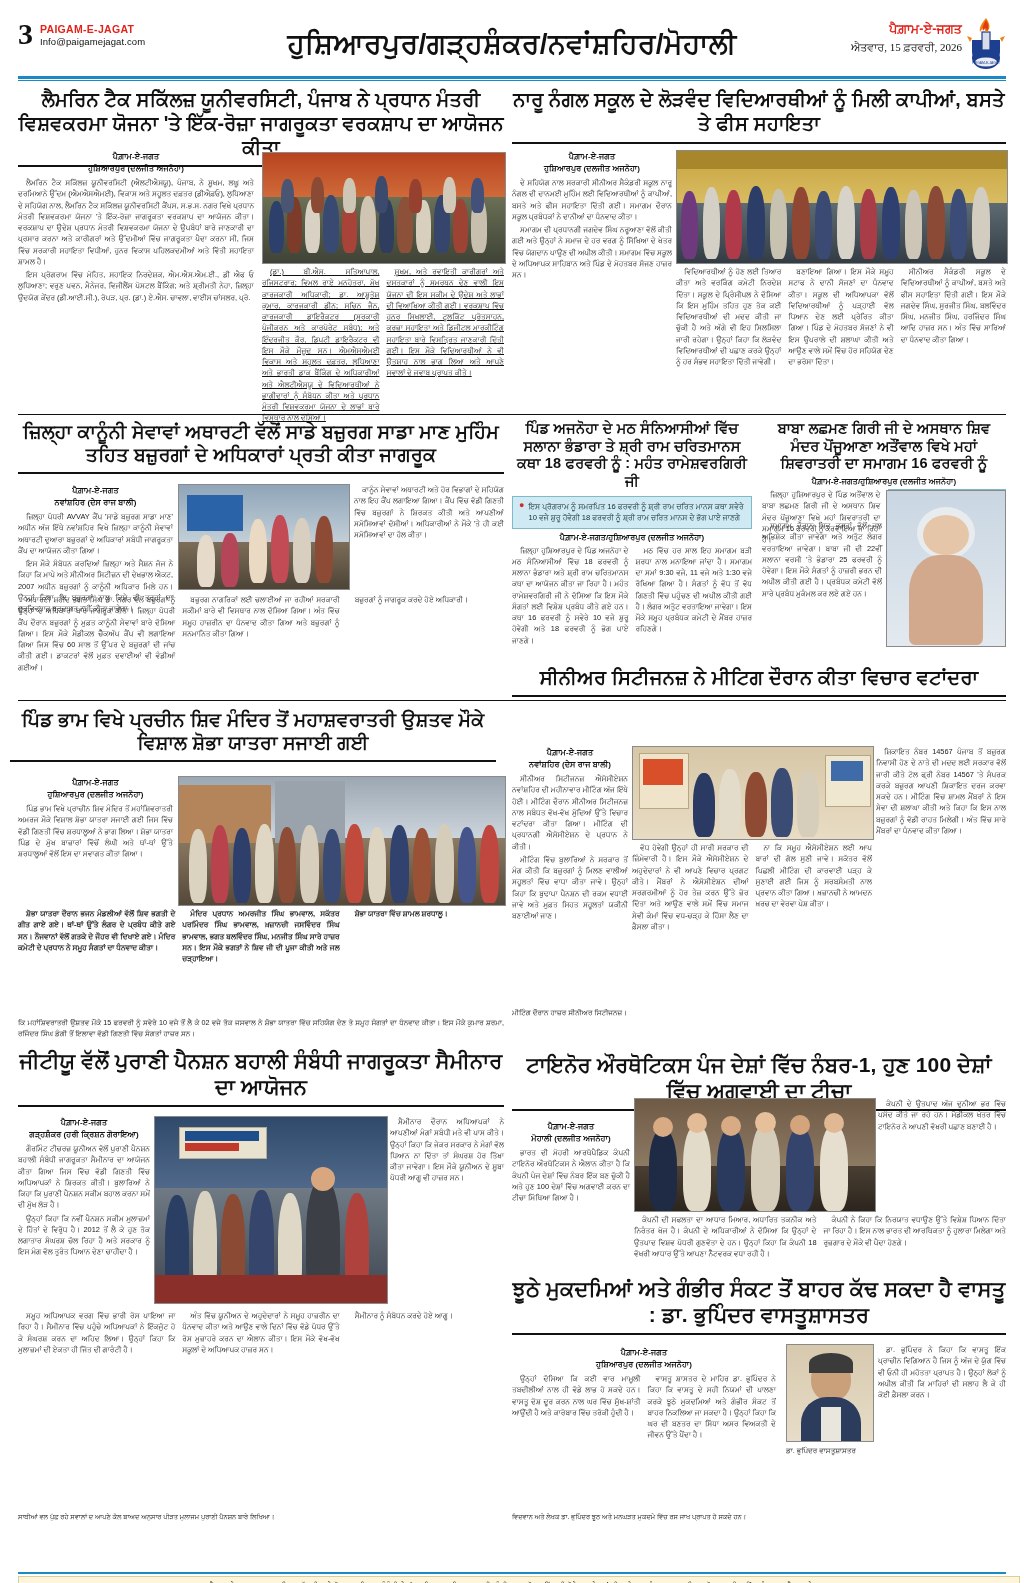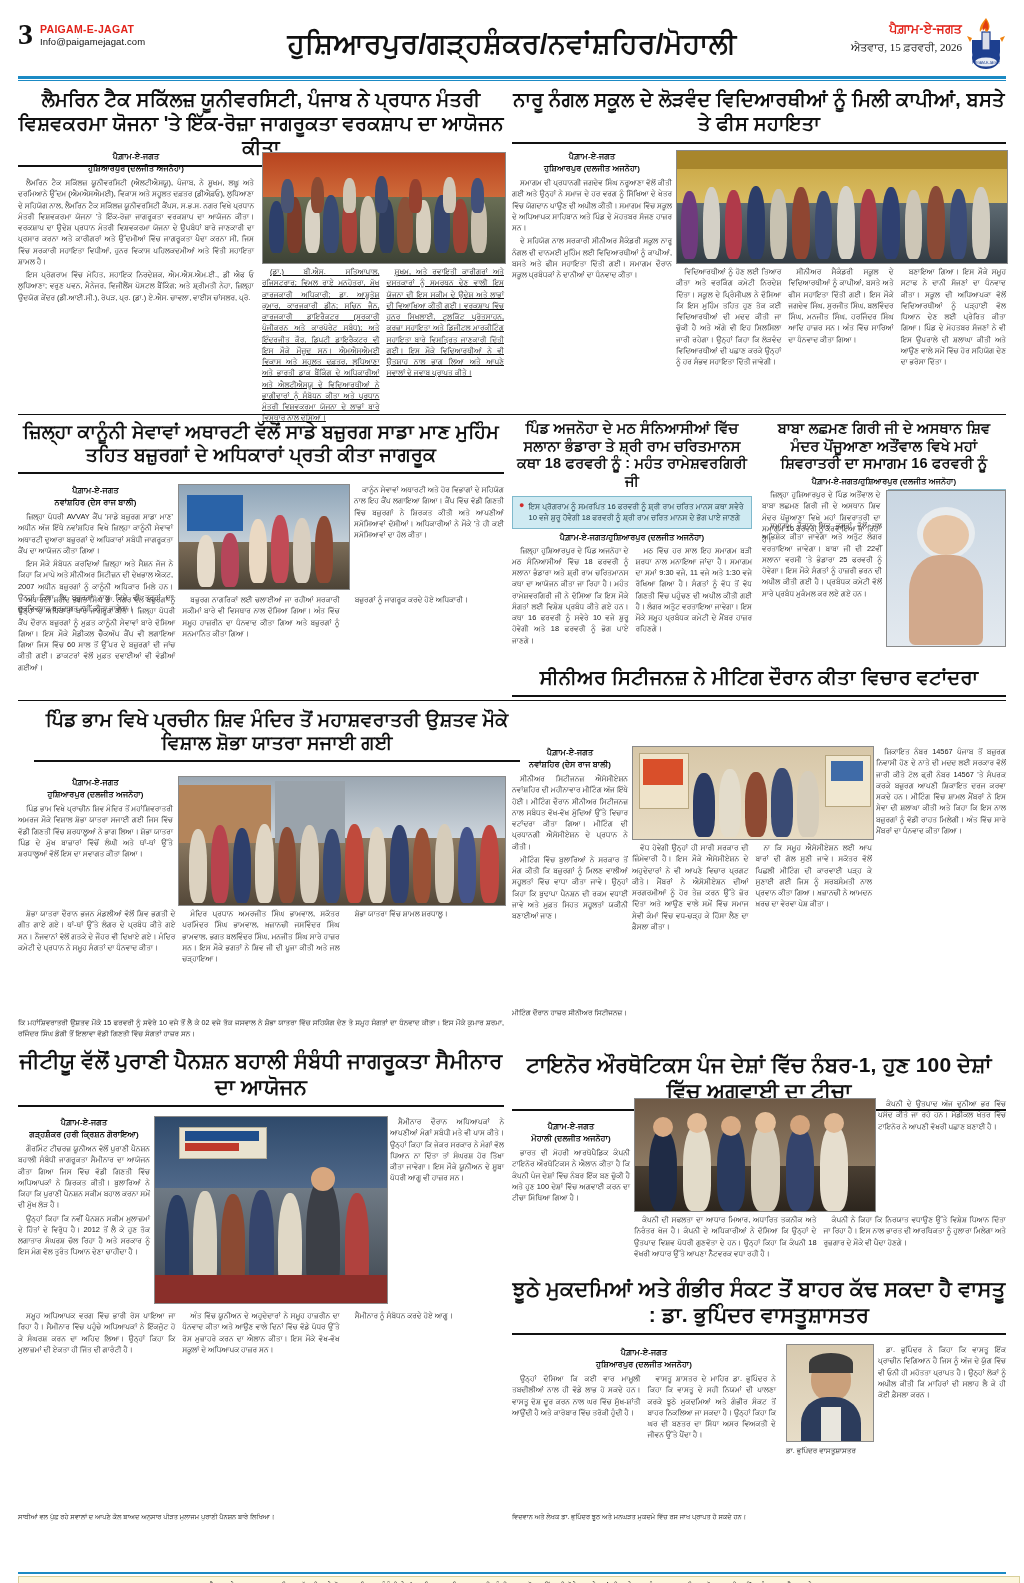--- a/index.html
+++ b/index.html
@@ -141,22 +141,22 @@
 
   <div class="sec" style="left:512px;top:88px;width:494px;">
     <div class="hl" style="font-size:19.5px;">ਨਾਰੂ ਨੰਗਲ ਸਕੂਲ ਦੇ ਲੋੜਵੰਦ ਵਿਦਿਆਰਥੀਆਂ ਨੂੰ ਮਿਲੀ ਕਾਪੀਆਂ, ਬਸਤੇ ਤੇ ਫੀਸ ਸਹਾਇਤਾ</div>
     <div class="hr-med" style="margin-top:6px;"></div>
   </div>
 
   <div class="sec" style="left:512px;top:152px;width:160px;">
     <div class="byline">ਪੈਗ਼ਾਮ-ਏ-ਜਗਤ</div>
     <div class="byline" style="margin-bottom:3px;">ਹੁਸ਼ਿਆਰਪੁਰ (ਦਲਜੀਤ ਅਜਨੋਹਾ)</div>
     <div class="body-col">
+      <p>ਦੇ ਸਹਿਯੋਗ ਨਾਲ ਸਰਕਾਰੀ ਸੀਨੀਅਰ ਸੈਕੰਡਰੀ ਸਕੂਲ ਨਾਰੂ ਨੰਗਲ ਦੀ ਦਾਨਮਈ ਮੁਹਿੰਮ ਲਈ ਵਿਦਿਆਰਥੀਆਂ ਨੂੰ ਕਾਪੀਆਂ, ਬਸਤੇ ਅਤੇ ਫੀਸ ਸਹਾਇਤਾ ਦਿੱਤੀ ਗਈ। ਸਮਾਗਮ ਦੌਰਾਨ ਸਕੂਲ ਪ੍ਰਬੰਧਕਾਂ ਨੇ ਦਾਨੀਆਂ ਦਾ ਧੰਨਵਾਦ ਕੀਤਾ।</p>
       <p>ਸਮਾਗਮ ਦੀ ਪ੍ਰਧਾਨਗੀ ਜਗਦੇਵ ਸਿੰਘ ਨਰੂਆਣਾ ਵੱਲੋਂ ਕੀਤੀ ਗਈ ਅਤੇ ਉਨ੍ਹਾਂ ਨੇ ਸਮਾਜ ਦੇ ਹਰ ਵਰਗ ਨੂੰ ਸਿੱਖਿਆ ਦੇ ਖੇਤਰ ਵਿੱਚ ਯੋਗਦਾਨ ਪਾਉਣ ਦੀ ਅਪੀਲ ਕੀਤੀ। ਸਮਾਗਮ ਵਿੱਚ ਸਕੂਲ ਦੇ ਅਧਿਆਪਕ ਸਾਹਿਬਾਨ ਅਤੇ ਪਿੰਡ ਦੇ ਮੋਹਤਬਰ ਸੱਜਣ ਹਾਜ਼ਰ ਸਨ।</p>
-      <p>ਦੇ ਸਹਿਯੋਗ ਨਾਲ ਸਰਕਾਰੀ ਸੀਨੀਅਰ ਸੈਕੰਡਰੀ ਸਕੂਲ ਨਾਰੂ ਨੰਗਲ ਦੀ ਦਾਨਮਈ ਮੁਹਿੰਮ ਲਈ ਵਿਦਿਆਰਥੀਆਂ ਨੂੰ ਕਾਪੀਆਂ, ਬਸਤੇ ਅਤੇ ਫੀਸ ਸਹਾਇਤਾ ਦਿੱਤੀ ਗਈ। ਸਮਾਗਮ ਦੌਰਾਨ ਸਕੂਲ ਪ੍ਰਬੰਧਕਾਂ ਨੇ ਦਾਨੀਆਂ ਦਾ ਧੰਨਵਾਦ ਕੀਤਾ।</p>
     </div>
   </div>
 
   <div class="photo" style="position:absolute;left:676px;top:150px;width:330px;height:112px;">
     <div class="sky" style="background:linear-gradient(#c7a23e,#d9bd63);height:46%;"></div>
     <div class="grd" style="background:linear-gradient(#5e6b73,#333c44);height:54%;"></div>
     <div class="pp" style="left:4px;top:40px;width:17px;height:68px;background:#6f3a7d;"></div>
     <div class="pp" style="left:26px;top:36px;width:17px;height:72px;background:#d4d0c6;"></div>
     <div class="pp" style="left:48px;top:39px;width:17px;height:69px;background:#b03a4a;"></div>
     <div class="pp" style="left:70px;top:35px;width:18px;height:73px;background:#2c3d68;"></div>
@@ -172,24 +172,24 @@
     <div class="pp" style="left:295px;top:36px;width:18px;height:72px;background:#d2cdc0;"></div>
     <div style="position:absolute;left:0;top:0;width:100%;height:18px;background:#a8862c;"></div>
   </div>
 
   <div class="sec" style="left:676px;top:266px;width:330px;">
     <div class="cols3">
       <div style="flex:1;" class="body-col">
           <p>ਵਿਦਿਆਰਥੀਆਂ ਨੂੰ ਹੋਣ ਲਈ ਤਿਆਰ ਕੀਤਾ ਅਤੇ ਵਰਕਿੰਗ ਕਮੇਟੀ ਨਿਰਦੇਸ਼ ਦਿੱਤਾ। ਸਕੂਲ ਦੇ ਪ੍ਰਿੰਸੀਪਲ ਨੇ ਦੱਸਿਆ ਕਿ ਇਸ ਮੁਹਿੰਮ ਤਹਿਤ ਹੁਣ ਤੱਕ ਕਈ ਵਿਦਿਆਰਥੀਆਂ ਦੀ ਮਦਦ ਕੀਤੀ ਜਾ ਚੁੱਕੀ ਹੈ ਅਤੇ ਅੱਗੇ ਵੀ ਇਹ ਸਿਲਸਿਲਾ ਜਾਰੀ ਰਹੇਗਾ। ਉਨ੍ਹਾਂ ਕਿਹਾ ਕਿ ਲੋੜਵੰਦ ਵਿਦਿਆਰਥੀਆਂ ਦੀ ਪਛਾਣ ਕਰਕੇ ਉਨ੍ਹਾਂ ਨੂੰ ਹਰ ਸੰਭਵ ਸਹਾਇਤਾ ਦਿੱਤੀ ਜਾਵੇਗੀ।</p>
         </div>
       <div style="flex:1;" class="body-col">
+          <p>ਬਣਾਇਆ ਗਿਆ। ਇਸ ਮੌਕੇ ਸਮੂਹ ਸਟਾਫ ਨੇ ਦਾਨੀ ਸੱਜਣਾਂ ਦਾ ਧੰਨਵਾਦ ਕੀਤਾ। ਸਕੂਲ ਦੀ ਅਧਿਆਪਕਾ ਵੱਲੋਂ ਵਿਦਿਆਰਥੀਆਂ ਨੂੰ ਪੜ੍ਹਾਈ ਵੱਲ ਧਿਆਨ ਦੇਣ ਲਈ ਪ੍ਰੇਰਿਤ ਕੀਤਾ ਗਿਆ। ਪਿੰਡ ਦੇ ਮੋਹਤਬਰ ਸੱਜਣਾਂ ਨੇ ਵੀ ਇਸ ਉਪਰਾਲੇ ਦੀ ਸ਼ਲਾਘਾ ਕੀਤੀ ਅਤੇ ਆਉਣ ਵਾਲੇ ਸਮੇਂ ਵਿੱਚ ਹੋਰ ਸਹਿਯੋਗ ਦੇਣ ਦਾ ਭਰੋਸਾ ਦਿੱਤਾ।</p>
+        </div>
+      <div style="flex:1;" class="body-col">
           <p>ਸੀਨੀਅਰ ਸੈਕੰਡਰੀ ਸਕੂਲ ਦੇ ਵਿਦਿਆਰਥੀਆਂ ਨੂੰ ਕਾਪੀਆਂ, ਬਸਤੇ ਅਤੇ ਫੀਸ ਸਹਾਇਤਾ ਦਿੱਤੀ ਗਈ। ਇਸ ਮੌਕੇ ਜਗਦੇਵ ਸਿੰਘ, ਸੁਰਜੀਤ ਸਿੰਘ, ਬਲਵਿੰਦਰ ਸਿੰਘ, ਮਨਜੀਤ ਸਿੰਘ, ਹਰਜਿੰਦਰ ਸਿੰਘ ਆਦਿ ਹਾਜ਼ਰ ਸਨ। ਅੰਤ ਵਿੱਚ ਸਾਰਿਆਂ ਦਾ ਧੰਨਵਾਦ ਕੀਤਾ ਗਿਆ।</p>
-        </div>
-      <div style="flex:1;" class="body-col">
-          <p>ਬਣਾਇਆ ਗਿਆ। ਇਸ ਮੌਕੇ ਸਮੂਹ ਸਟਾਫ ਨੇ ਦਾਨੀ ਸੱਜਣਾਂ ਦਾ ਧੰਨਵਾਦ ਕੀਤਾ। ਸਕੂਲ ਦੀ ਅਧਿਆਪਕਾ ਵੱਲੋਂ ਵਿਦਿਆਰਥੀਆਂ ਨੂੰ ਪੜ੍ਹਾਈ ਵੱਲ ਧਿਆਨ ਦੇਣ ਲਈ ਪ੍ਰੇਰਿਤ ਕੀਤਾ ਗਿਆ। ਪਿੰਡ ਦੇ ਮੋਹਤਬਰ ਸੱਜਣਾਂ ਨੇ ਵੀ ਇਸ ਉਪਰਾਲੇ ਦੀ ਸ਼ਲਾਘਾ ਕੀਤੀ ਅਤੇ ਆਉਣ ਵਾਲੇ ਸਮੇਂ ਵਿੱਚ ਹੋਰ ਸਹਿਯੋਗ ਦੇਣ ਦਾ ਭਰੋਸਾ ਦਿੱਤਾ।</p>
         </div>
     </div>
   </div>
 
   <div class="divider-full" style="top:414px;"></div>
 
   <div class="sec" style="left:18px;top:420px;width:486px;">
     <div class="hl" style="font-size:19px;">ਜ਼ਿਲ੍ਹਾ ਕਾਨੂੰਨੀ ਸੇਵਾਵਾਂ ਅਥਾਰਟੀ ਵੱਲੋਂ ਸਾਡੇ ਬਜ਼ੁਰਗ ਸਾਡਾ ਮਾਣ ਮੁਹਿੰਮ ਤਹਿਤ ਬਜ਼ੁਰਗਾਂ ਦੇ ਅਧਿਕਾਰਾਂ ਪ੍ਰਤੀ ਕੀਤਾ ਜਾਗਰੂਕ</div>
     <div class="hr-med" style="margin-top:6px;"></div>
   </div>
@@ -280,21 +280,21 @@
   </div>
 
   <div class="sec" style="left:762px;top:520px;width:120px;">
     <div class="body-col">
         <p>ਸਮਾਗਮ ਦੌਰਾਨ ਸ਼ਿਵ ਭਗਤਾਂ ਵੱਲੋਂ ਜਲ ਅਭਿਸ਼ੇਕ ਕੀਤਾ ਜਾਵੇਗਾ ਅਤੇ ਅਤੁੱਟ ਲੰਗਰ ਵਰਤਾਇਆ ਜਾਵੇਗਾ। ਬਾਬਾ ਜੀ ਦੀ 22ਵੀਂ ਸਲਾਨਾ ਵਰਸੀ 'ਤੇ ਭੰਡਾਰਾ 25 ਫਰਵਰੀ ਨੂੰ ਹੋਵੇਗਾ। ਇਸ ਮੌਕੇ ਸੰਗਤਾਂ ਨੂੰ ਹਾਜ਼ਰੀ ਭਰਨ ਦੀ ਅਪੀਲ ਕੀਤੀ ਗਈ ਹੈ। ਪ੍ਰਬੰਧਕ ਕਮੇਟੀ ਵੱਲੋਂ ਸਾਰੇ ਪ੍ਰਬੰਧ ਮੁਕੰਮਲ ਕਰ ਲਏ ਗਏ ਹਨ।</p>
       </div>
   </div>
 
   <div class="divider-full" style="top:700px;"></div>
 
-  <div class="sec" style="left:34px;top:708px;width:486px;">
+  <div class="sec" style="left:10px;top:708px;width:486px;">
     <div class="hl" style="font-size:19px;">ਪਿੰਡ ਭਾਮ ਵਿਖੇ ਪ੍ਰਚੀਨ ਸ਼ਿਵ ਮੰਦਿਰ ਤੋਂ ਮਹਾਸ਼ਵਰਾਤਰੀ ਉਸ਼ਤਵ ਮੌਕੇ ਵਿਸ਼ਾਲ ਸ਼ੋਭਾ ਯਾਤਰਾ ਸਜਾਈ ਗਈ</div>
     <div class="hr-med" style="margin-top:6px;"></div>
   </div>
 
   <div class="sec" style="left:18px;top:778px;width:155px;">
     <div class="byline">ਪੈਗ਼ਾਮ-ਏ-ਜਗਤ</div>
     <div class="byline" style="margin-bottom:3px;">ਹੁਸ਼ਿਆਰਪੁਰ (ਦਲਜੀਤ ਅਜਨੋਹਾ)</div>
     <div class="body-col">
         <p>ਪਿੰਡ ਭਾਮ ਵਿਖੇ ਪ੍ਰਾਚੀਨ ਸ਼ਿਵ ਮੰਦਿਰ ਤੋਂ ਮਹਾਂਸ਼ਿਵਰਾਤਰੀ ਅਮਰਜ ਮੌਕੇ ਵਿਸ਼ਾਲ ਸ਼ੋਭਾ ਯਾਤਰਾ ਸਜਾਈ ਗਈ ਜਿਸ ਵਿੱਚ ਵੱਡੀ ਗਿਣਤੀ ਵਿੱਚ ਸ਼ਰਧਾਲੂਆਂ ਨੇ ਭਾਗ ਲਿਆ। ਸ਼ੋਭਾ ਯਾਤਰਾ ਪਿੰਡ ਦੇ ਮੁੱਖ ਬਾਜ਼ਾਰਾਂ ਵਿੱਚੋਂ ਲੰਘੀ ਅਤੇ ਥਾਂ-ਥਾਂ ਉੱਤੇ ਸ਼ਰਧਾਲੂਆਂ ਵੱਲੋਂ ਇਸ ਦਾ ਸਵਾਗਤ ਕੀਤਾ ਗਿਆ।</p>
       </div>
@@ -314,21 +314,21 @@
     <div class="pp" style="left:144px;top:52px;width:18px;height:74px;background:#394a74;"></div>
     <div class="pp" style="left:166px;top:47px;width:19px;height:79px;background:#c04a3c;"></div>
     <div class="pp" style="left:189px;top:50px;width:18px;height:76px;background:#ded4c2;"></div>
     <div class="pp" style="left:211px;top:48px;width:19px;height:78px;background:#32426e;"></div>
     <div class="pp" style="left:234px;top:51px;width:18px;height:75px;background:#9a5136;"></div>
     <div class="pp" style="left:256px;top:47px;width:19px;height:79px;background:#d6ccba;"></div>
     <div class="pp" style="left:279px;top:50px;width:18px;height:76px;background:#45548a;"></div>
     <div class="pp" style="left:301px;top:48px;width:19px;height:78px;background:#bf4740;"></div>
   </div>
 
-  <div class="sec" style="left:18px;top:908px;width:486px;">
+  <div class="sec" style="left:18px;top:908px;width:486px;font-weight:bold;">
     <div class="cols3">
       <div style="flex:1;" class="body-col">
           <p>ਸ਼ੋਭਾ ਯਾਤਰਾ ਦੌਰਾਨ ਭਜਨ ਮੰਡਲੀਆਂ ਵੱਲੋਂ ਸ਼ਿਵ ਭਗਤੀ ਦੇ ਗੀਤ ਗਾਏ ਗਏ। ਥਾਂ-ਥਾਂ ਉੱਤੇ ਲੰਗਰ ਦੇ ਪ੍ਰਬੰਧ ਕੀਤੇ ਗਏ ਸਨ। ਨੌਜਵਾਨਾਂ ਵੱਲੋਂ ਗਤਕੇ ਦੇ ਜੌਹਰ ਵੀ ਦਿਖਾਏ ਗਏ। ਮੰਦਿਰ ਕਮੇਟੀ ਦੇ ਪ੍ਰਧਾਨ ਨੇ ਸਮੂਹ ਸੰਗਤਾਂ ਦਾ ਧੰਨਵਾਦ ਕੀਤਾ।</p>
         </div>
       <div style="flex:1;" class="body-col">
           <p>ਮੰਦਿਰ ਪ੍ਰਧਾਨ ਅਮਰਜੀਤ ਸਿੰਘ ਭਾਮਵਾਲ, ਸਕੱਤਰ ਪਰਮਿੰਦਰ ਸਿੰਘ ਭਾਮਵਾਲ, ਖ਼ਜ਼ਾਨਚੀ ਜਸਵਿੰਦਰ ਸਿੰਘ ਭਾਮਵਾਲ, ਭਗਤ ਬਲਵਿੰਦਰ ਸਿੰਘ, ਮਨਜੀਤ ਸਿੰਘ ਸਾਰੇ ਹਾਜ਼ਰ ਸਨ। ਇਸ ਮੌਕੇ ਭਗਤਾਂ ਨੇ ਸ਼ਿਵ ਜੀ ਦੀ ਪੂਜਾ ਕੀਤੀ ਅਤੇ ਜਲ ਚੜ੍ਹਾਇਆ।</p>
         </div>
       <div style="flex:1;" class="body-col">
           <p>ਸ਼ੋਭਾ ਯਾਤਰਾ ਵਿੱਚ ਸ਼ਾਮਲ ਸ਼ਰਧਾਲੂ।</p>
         </div>

